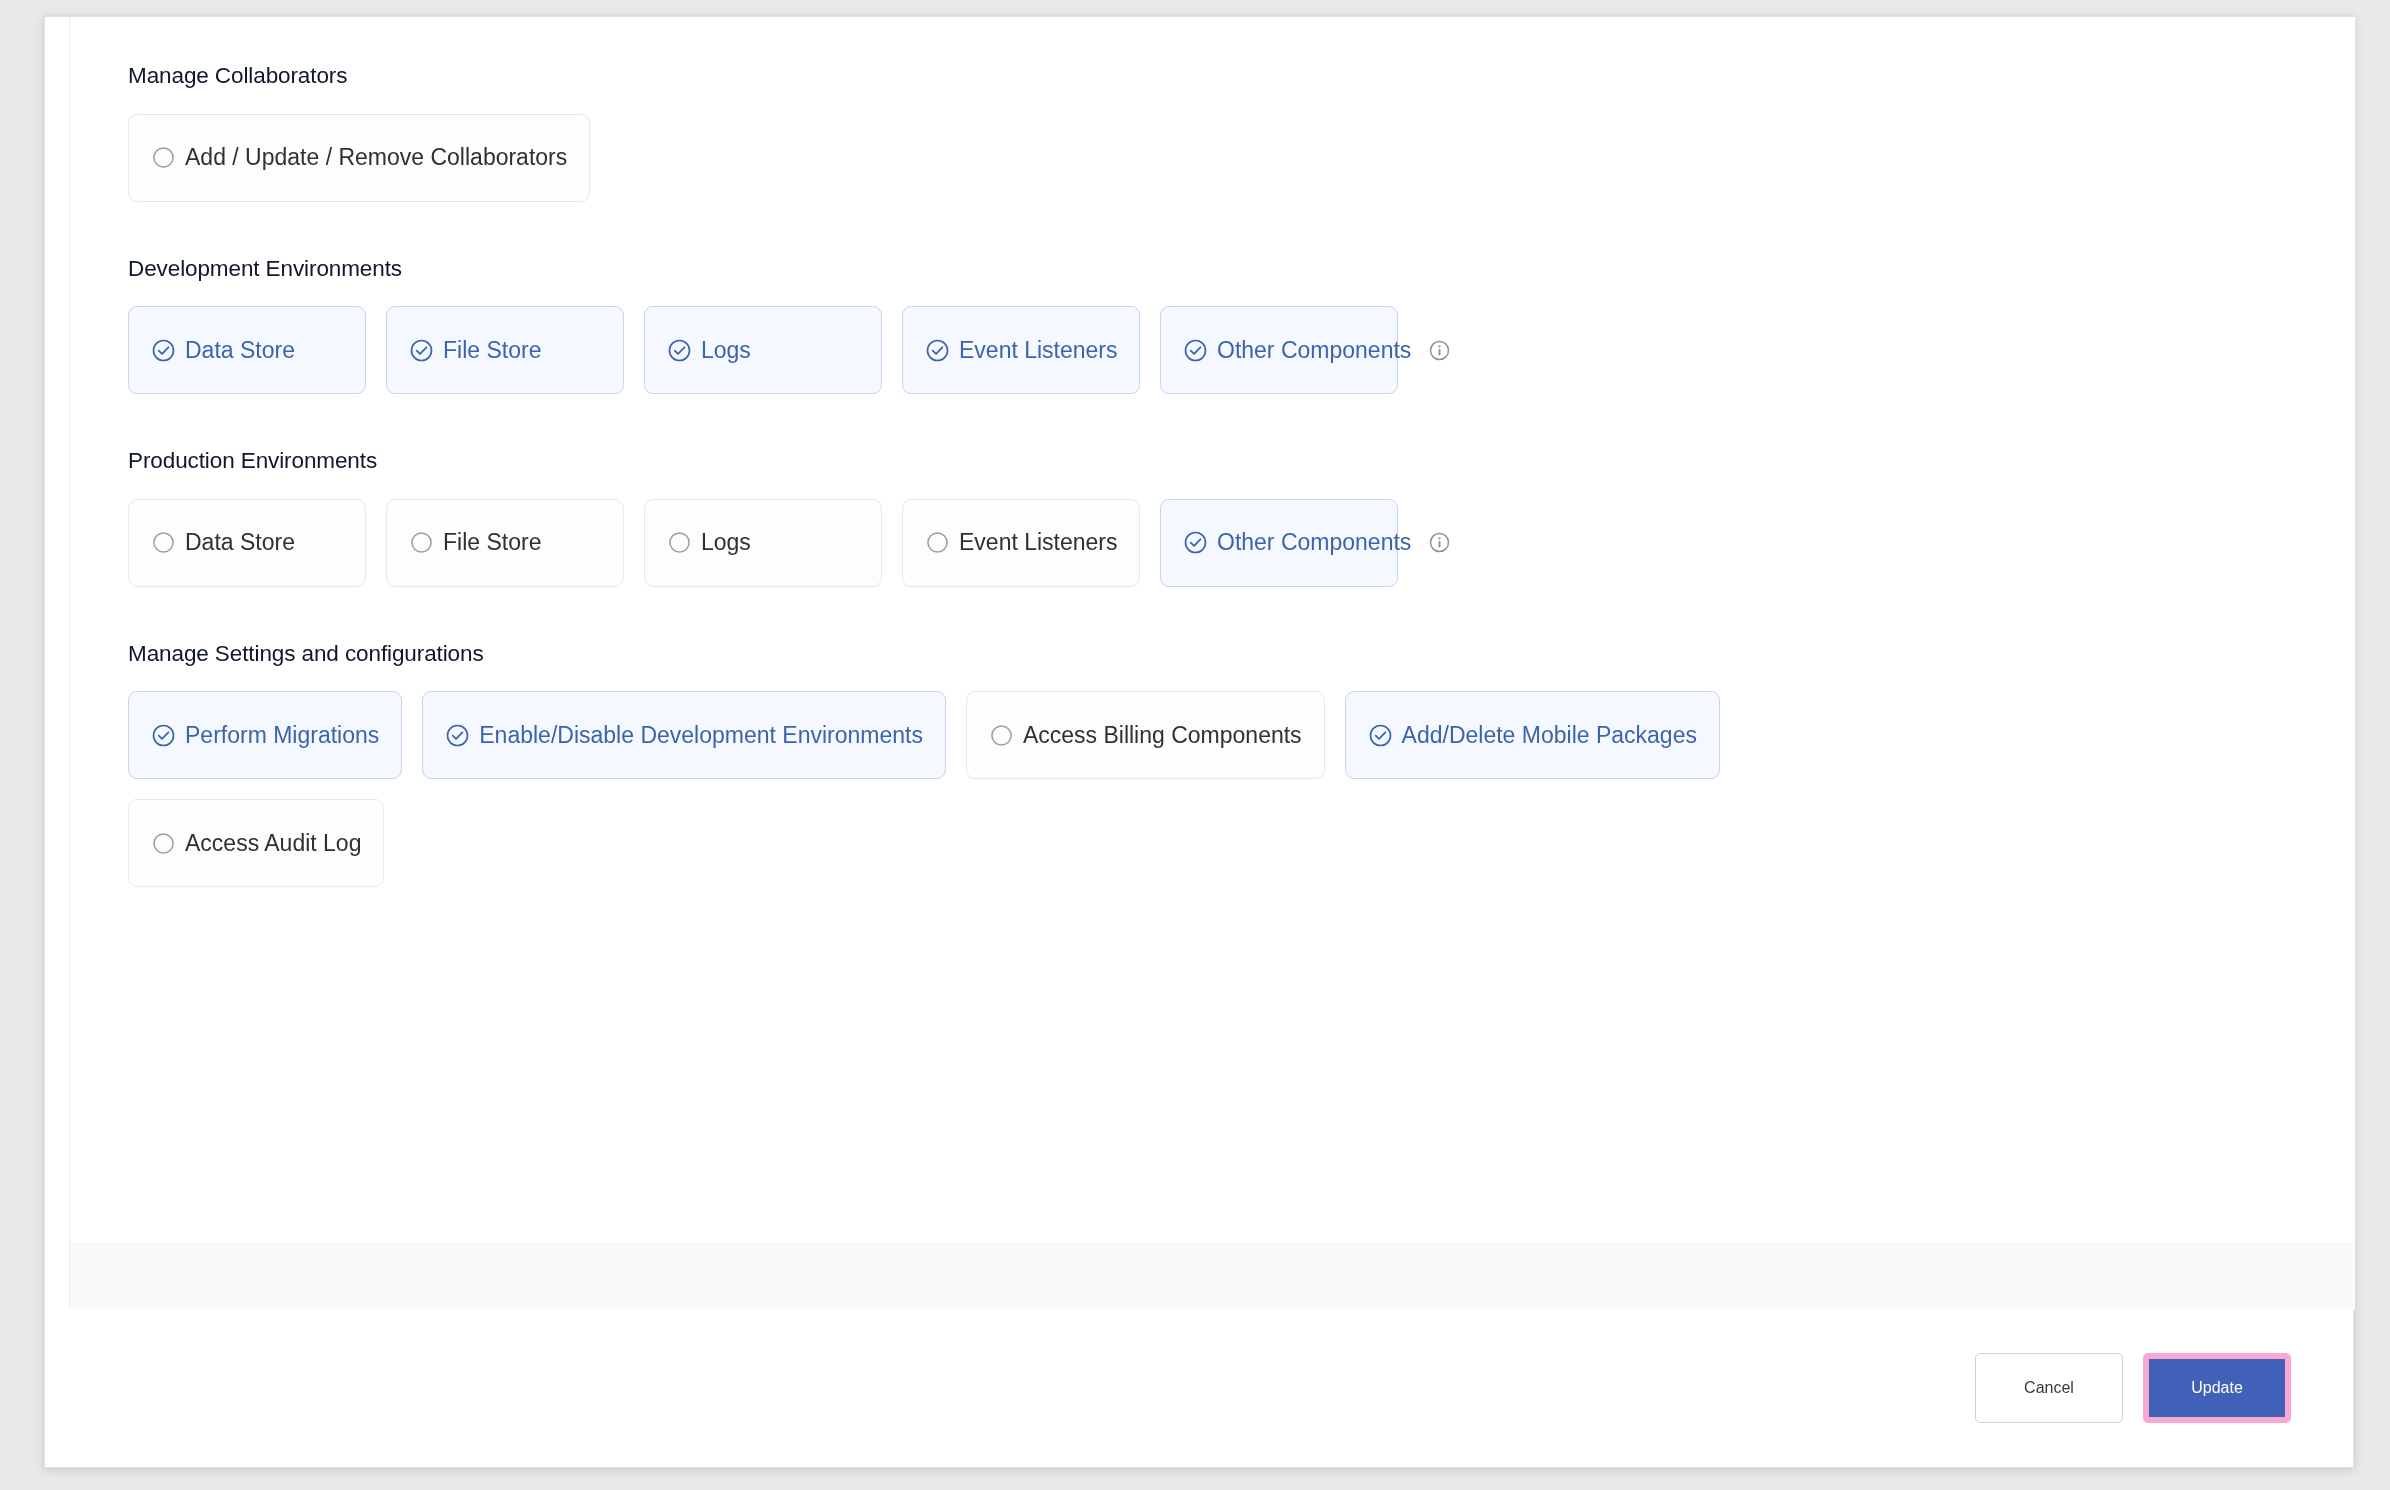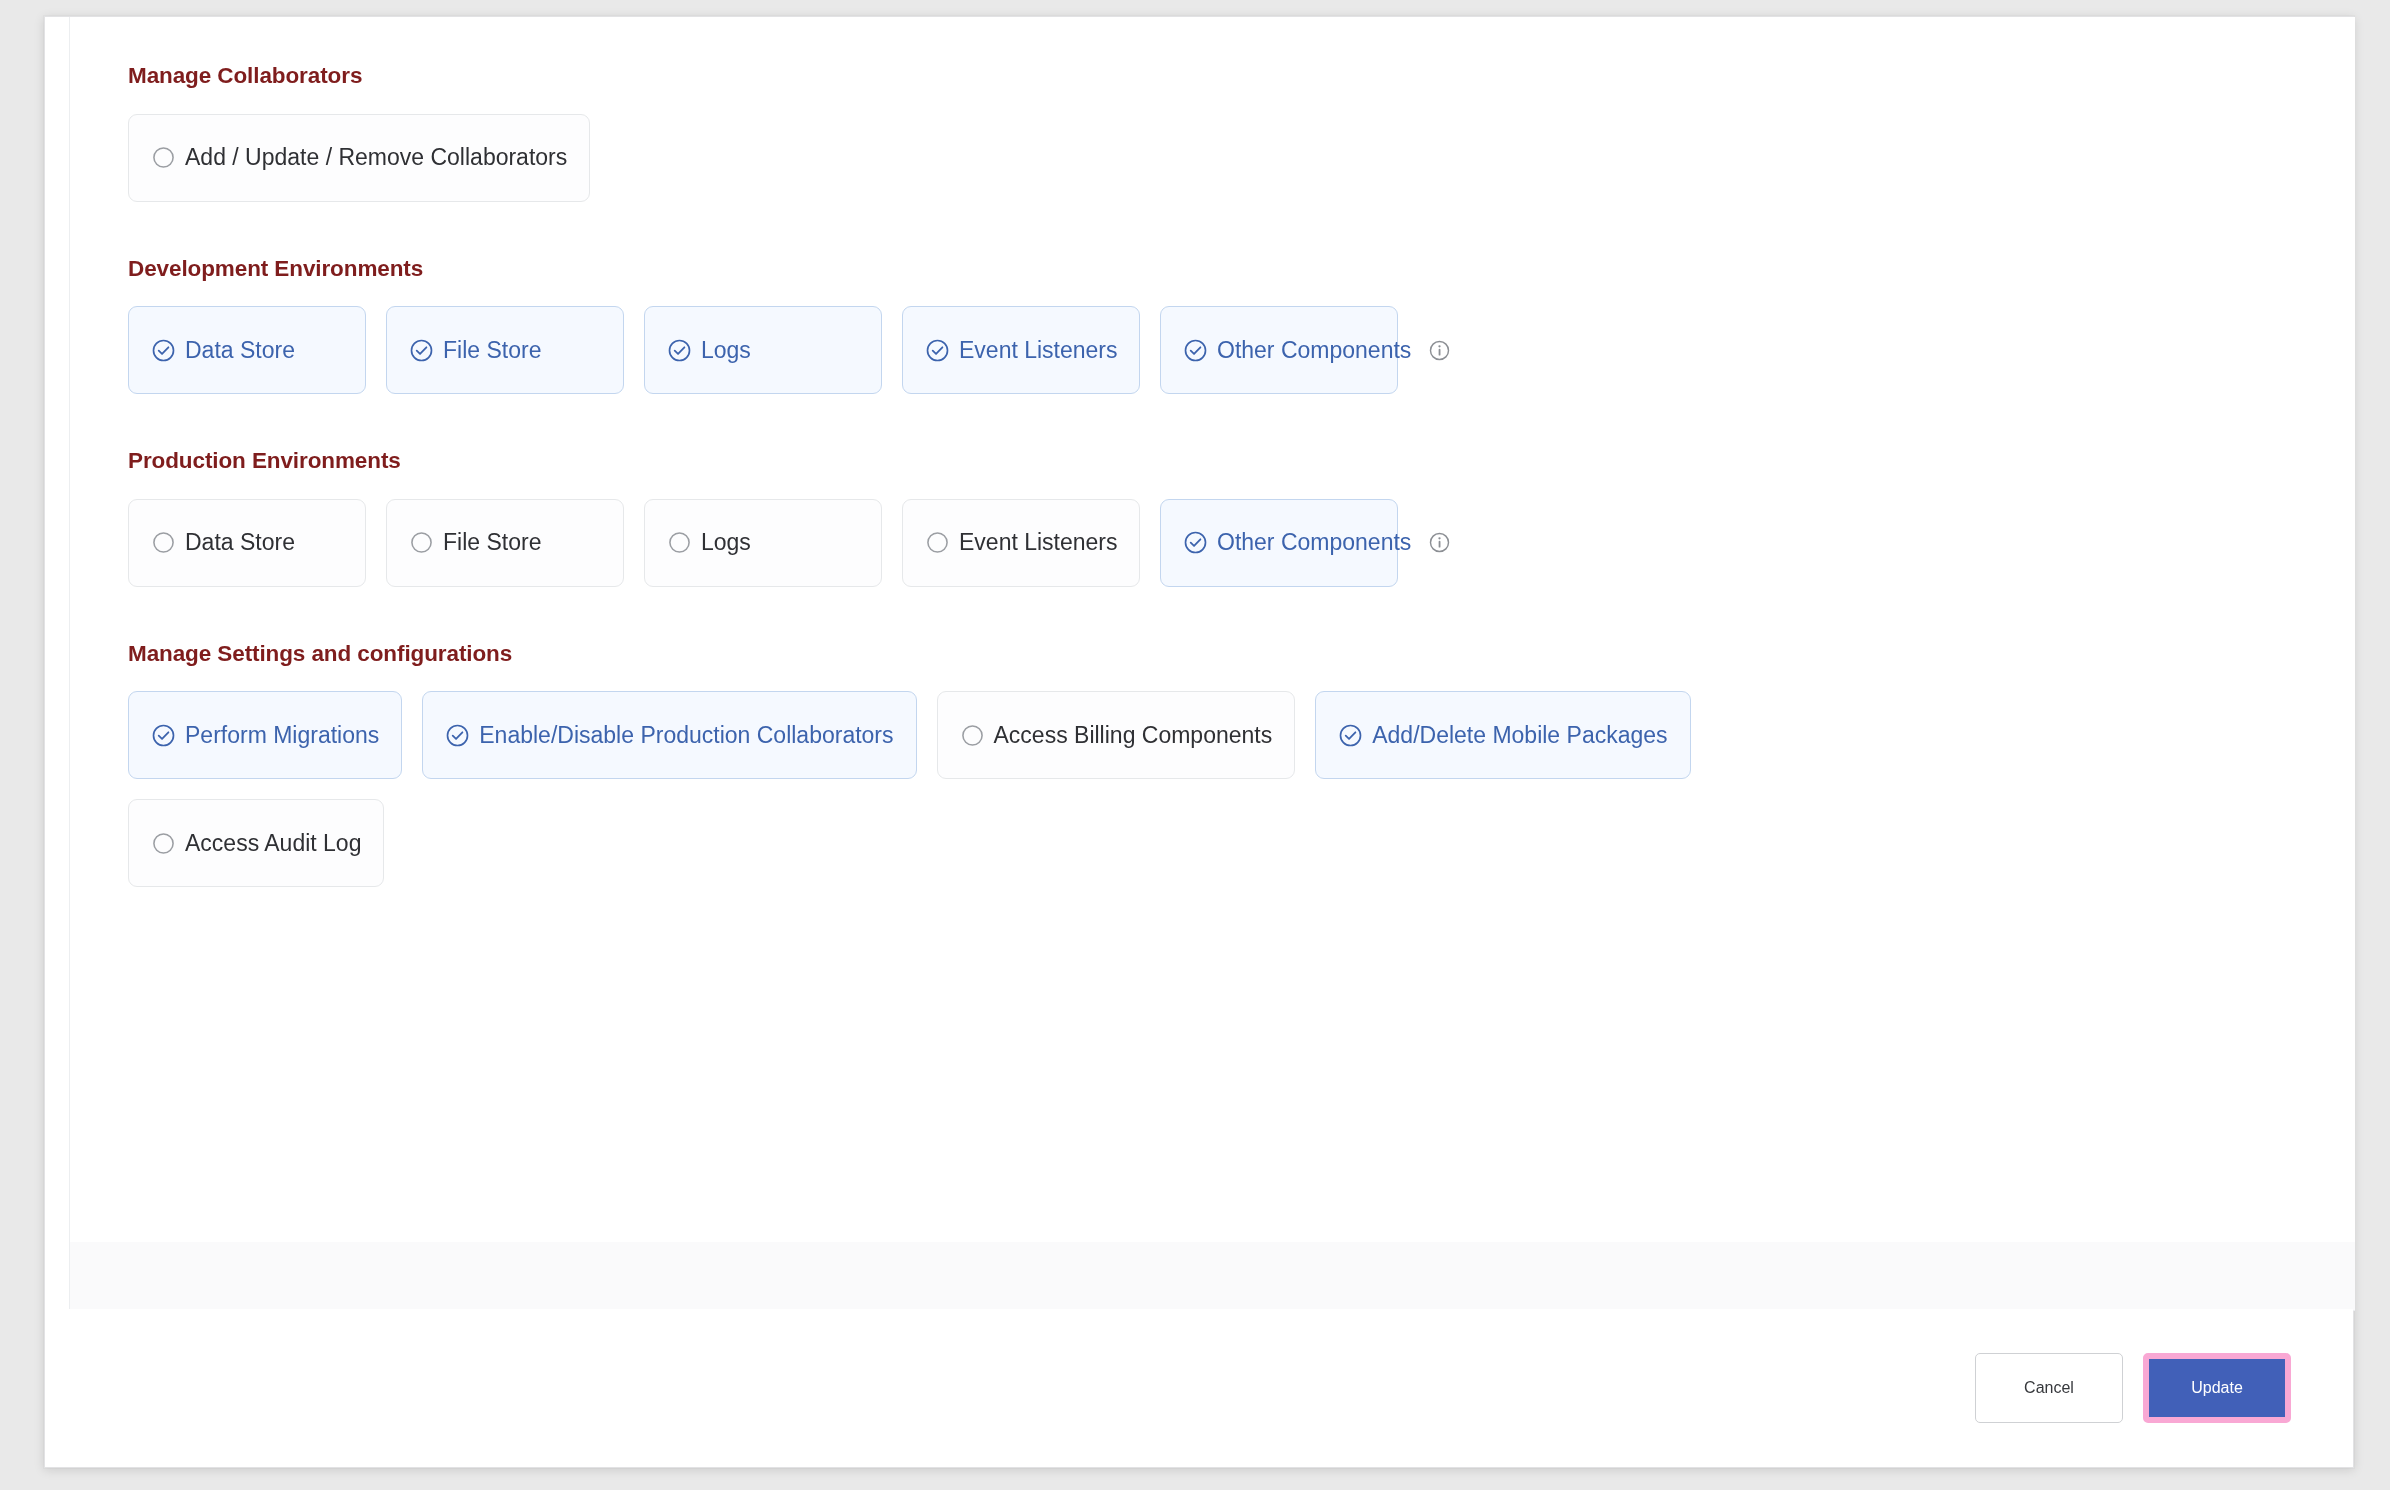--- a/index.html
+++ b/index.html
@@ -38,22 +38,22 @@
 
   .content {
     position: relative;
     padding: 48px 0 0 58px;
   }
 
   .section { margin-bottom: 0; }
 
   .section-title {
     font-size: 22.5px;
-    font-weight: 700;
-    color: #7f1d1d;
+    font-weight: 400;
+    color: #0f172a;
     letter-spacing: -0.1px;
     line-height: 1;
   }
 
   .chip-row {
     display: flex;
     align-items: center;
     flex-wrap: wrap;
     gap: 20px;
   }
@@ -246,21 +246,21 @@
                 <circle cx="12" cy="12" r="9.6" fill="none" stroke="#3c63ad" stroke-width="1.6"></circle>
                 <path d="M7.4 12.2 L10.6 15.3 L16.7 8.9" fill="none" stroke="#3c63ad" stroke-width="1.7" stroke-linecap="round" stroke-linejoin="round"></path>
               </svg>
               <span class="chip-label">Perform Migrations</span>
             </div>
             <div class="chip selected">
               <svg width="25" height="25" viewBox="0 0 24 24" class="glyph">
                 <circle cx="12" cy="12" r="9.6" fill="none" stroke="#3c63ad" stroke-width="1.6"></circle>
                 <path d="M7.4 12.2 L10.6 15.3 L16.7 8.9" fill="none" stroke="#3c63ad" stroke-width="1.7" stroke-linecap="round" stroke-linejoin="round"></path>
               </svg>
-              <span class="chip-label">Enable/Disable Production Collaborators</span>
+              <span class="chip-label">Enable/Disable Development Environments</span>
             </div>
             <div class="chip">
               <svg width="25" height="25" viewBox="0 0 24 24" class="glyph">
                 <circle cx="12" cy="12" r="9.2" fill="none" stroke="#9b9ea3" stroke-width="1.5"></circle>
               </svg>
               <span class="chip-label">Access Billing Components</span>
             </div>
             <div class="chip selected">
               <svg width="25" height="25" viewBox="0 0 24 24" class="glyph">
                 <circle cx="12" cy="12" r="9.6" fill="none" stroke="#3c63ad" stroke-width="1.6"></circle>

